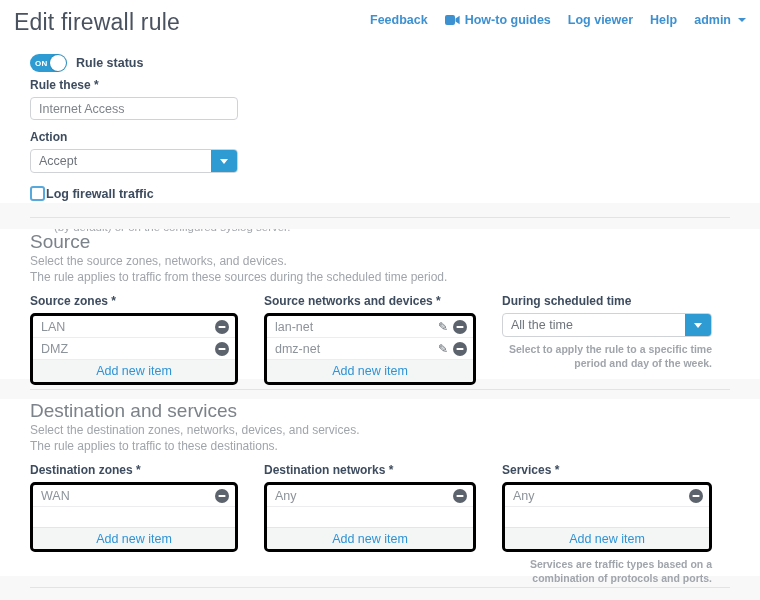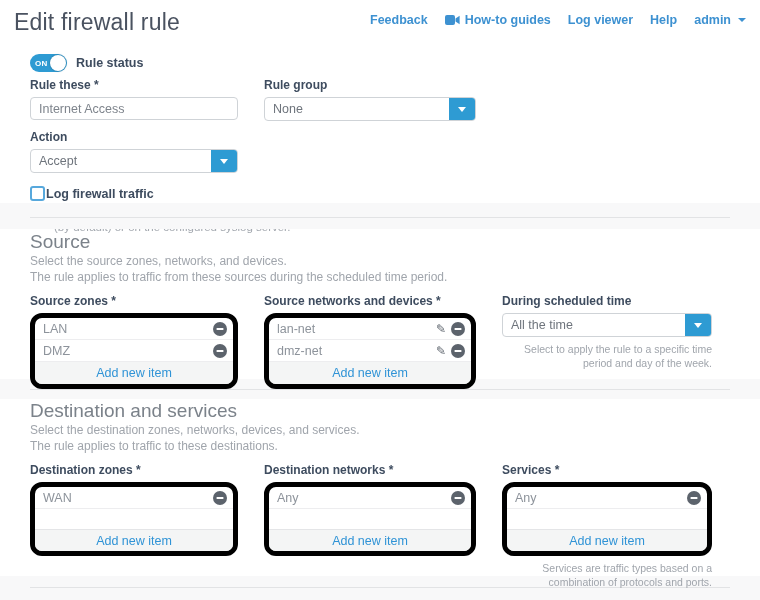--- a/index.html
+++ b/index.html
@@ -66,32 +66,32 @@
 
   
   .section { position:absolute; left:30px; right:50px; }
   .sec-source { top:230px; }
   .sec-dest  { top:399px; }
   .sec-heading { font-size:19px; font-weight:400; color:#7b828a; line-height:23px; }
   .sec-desc { font-size:12px; line-height:16px; color:#a0a5ac; }
   .sec-grid { margin-top:9px; }
 
   
-  .listbox { border:5px solid #000000; border-radius:12px; background:#fff; overflow:hidden; }
+  .listbox { border:3px solid #000000; border-radius:5px; background:#fff; overflow:hidden; }
   .lb-row { display:flex; align-items:center; justify-content:space-between;
     height:22px; padding:0 6px 0 8px; border-bottom:1px solid #ededef; }
   .lb-text { font-size:12.5px; color:#8d939b; }
   .lb-icons { display:flex; align-items:center; gap:5px; }
   .icon-btn { display:flex; align-items:center; cursor:pointer; background:none; border:none; padding:0; }
   .pencil { font-size:12px; color:#5c636c; line-height:12px; }
   .lb-spacer { height:20px; }
   .lb-footer { height:22px; background:#f4f5f5; text-align:center; line-height:22px;
     font-size:12.5px; font-weight:500; color:#2f93d6; cursor:pointer; }
   .help-right { margin-top:5px; font-size:10.5px; line-height:14px; color:#a0a5ac;
-    text-align:right; }
+    text-align:right;font-weight:bold; }
 </style>
 </head>
 <body>
 
 <div class="header">
   <div class="page-title">Edit firewall rule</div>
   <div class="header-links">
     <a class="hlink">
       <span>Feedback</span>
     </a>
@@ -138,29 +138,20 @@
       </div>
     </div>
     <div class="log-row">
       <span class="checkbox"></span>
       <span class="log-label">Log firewall traffic</span>
     </div>
     <div class="log-help" style="width:292px;">Logs traffic, matching this firewall rule, on the appliance (by default) or on the configured syslog server.</div>
   </div>
 
 
-  <div>
-    <label class="field-label">Rule group</label>
-    <div class="selectbox">
-      <span class="select-value">None</span>
-      <button class="select-btn">
-        <span class="chev"></span>
-      </button>
-    </div>
-  </div>
 </div>
 
 <div class="gray-band band1"></div>
 <div class="divider-line" style="top:217px;"></div>
 <div class="gray-band band2"></div>
 <div class="divider-line" style="top:389px;"></div>
 <div class="gray-band band3"></div>
 <div class="divider-line" style="top:587px;"></div>
 
 <div class="section sec-source">

